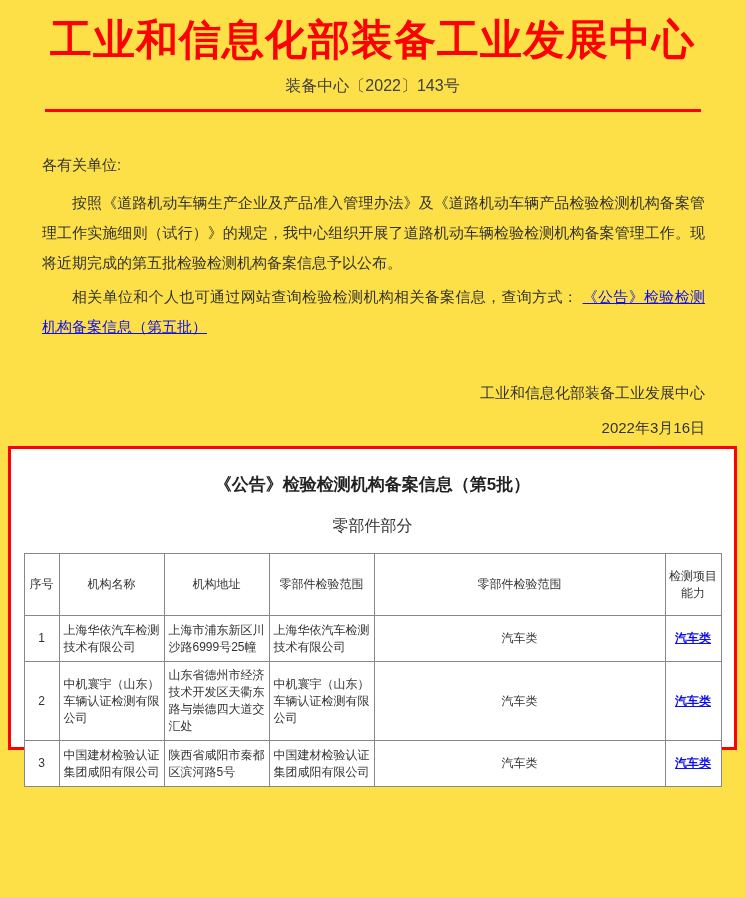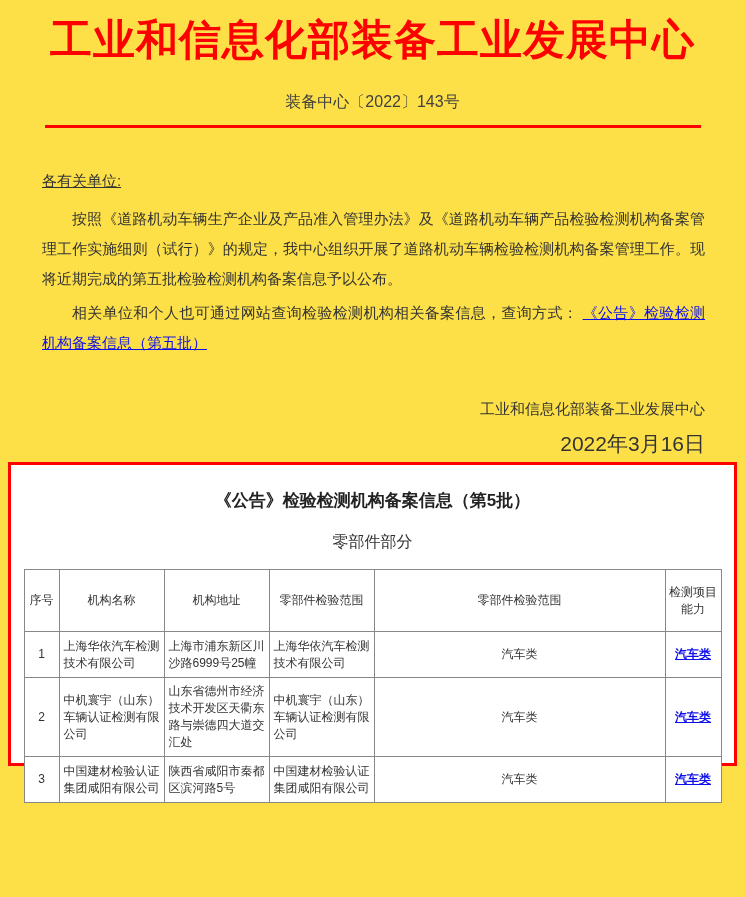--- a/index.html
+++ b/index.html
@@ -19,21 +19,21 @@
     text-align: center;
     font-family: "Liberation Serif", serif;
     font-weight: bold;
     font-size: 42px;
     line-height: 48px;
     color: #ff0000;
     letter-spacing: 1px;
     white-space: nowrap;
   }
   .doc-number {
-    margin-top: 28px;
+    margin-top: 12px;
     text-align: center;
     font-size: 16px;
     line-height: 20px;
     color: #404040;
   }
   .red-divider {
     width: 656px;
     height: 3px;
     margin: 13px auto 0 auto;
     background: #ff0000;
@@ -44,21 +44,20 @@
     font-family: "Liberation Serif", serif;
     font-weight: bold;
     font-size: 18px;
     line-height: 24px;
     color: #222222;
   }
   .salutation {
     margin: 42px 0 0 42px;
     font-size: 15px;
     line-height: 21px;
-    text-decoration: underline;
   }
   .body-para {
     margin: 13px 40px 0 42px;
     font-size: 15px;
     line-height: 30px;
     text-indent: 2em;
     text-align: justify;
     color: #333333;
   }
   .body-para.second { margin-top: 4px; }
@@ -69,21 +68,21 @@
   }
   .signature {
     margin: 40px 40px 0 0;
     text-align: right;
     font-size: 15px;
     line-height: 21px;
   }
   .date {
     margin: 14px 40px 0 0;
     text-align: right;
-    font-size: 21px;
+    font-size: 15px;
     line-height: 21px;
   }
   .red-box {
     margin: 8px 8px 0 8px;
     border: 3px solid #ff0000;
     height: 304px;
     padding-top: 24px;
     background: #ffffff;
   }
   .box-title {

